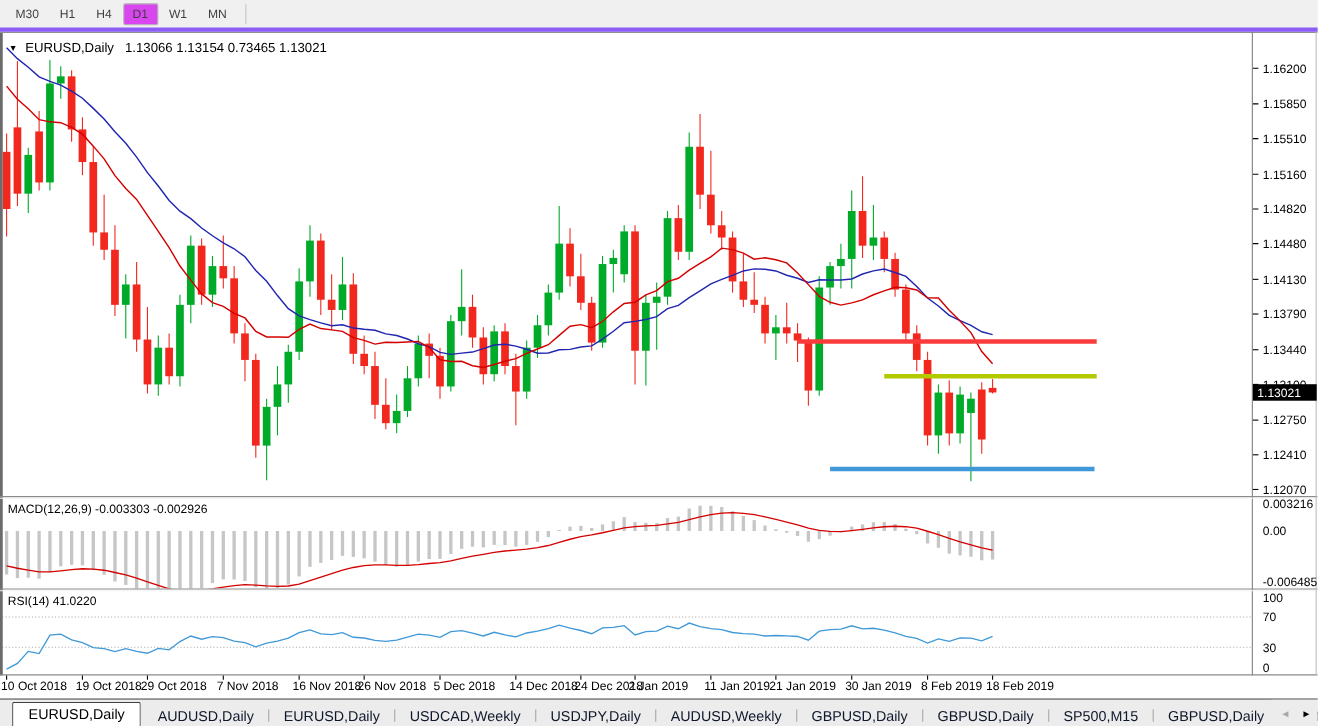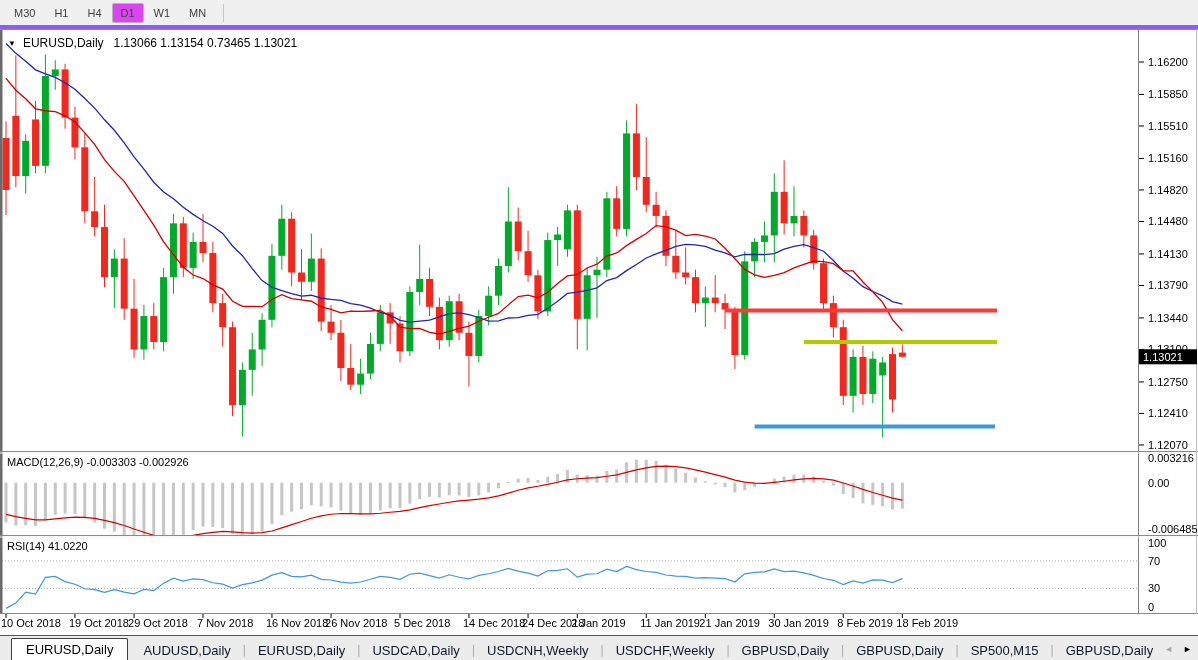--- a/index.html
+++ b/index.html
@@ -423,25 +423,25 @@
     <span>1.13066 1.13154 0.73465 1.13021</span>
   </div>
 </div>
 
 <div class="tabbar" id="tabbar">
     <div class="tab active">EURUSD,Daily</div>
     <div class="tab">AUDUSD,Daily</div>
     <span class="tab-sep">|</span>
     <div class="tab">EURUSD,Daily</div>
     <span class="tab-sep">|</span>
-    <div class="tab">USDCAD,Daily</div>
-    <span class="tab-sep">|</span>
-    <div class="tab">USDCNH,Weekly</div>
-    <span class="tab-sep">|</span>
-    <div class="tab">USDCHF,Weekly</div>
+    <div class="tab">USDCAD,Weekly</div>
+    <span class="tab-sep">|</span>
+    <div class="tab">USDJPY,Daily</div>
+    <span class="tab-sep">|</span>
+    <div class="tab">AUDUSD,Weekly</div>
     <span class="tab-sep">|</span>
     <div class="tab">GBPUSD,Daily</div>
     <span class="tab-sep">|</span>
     <div class="tab">GBPUSD,Daily</div>
     <span class="tab-sep">|</span>
     <div class="tab">SP500,M15</div>
     <span class="tab-sep">|</span>
     <div class="tab">GBPUSD,Daily</div>
     <span class="tab-sep">|</span>
     <div class="tab">DJ30,H4</div>

